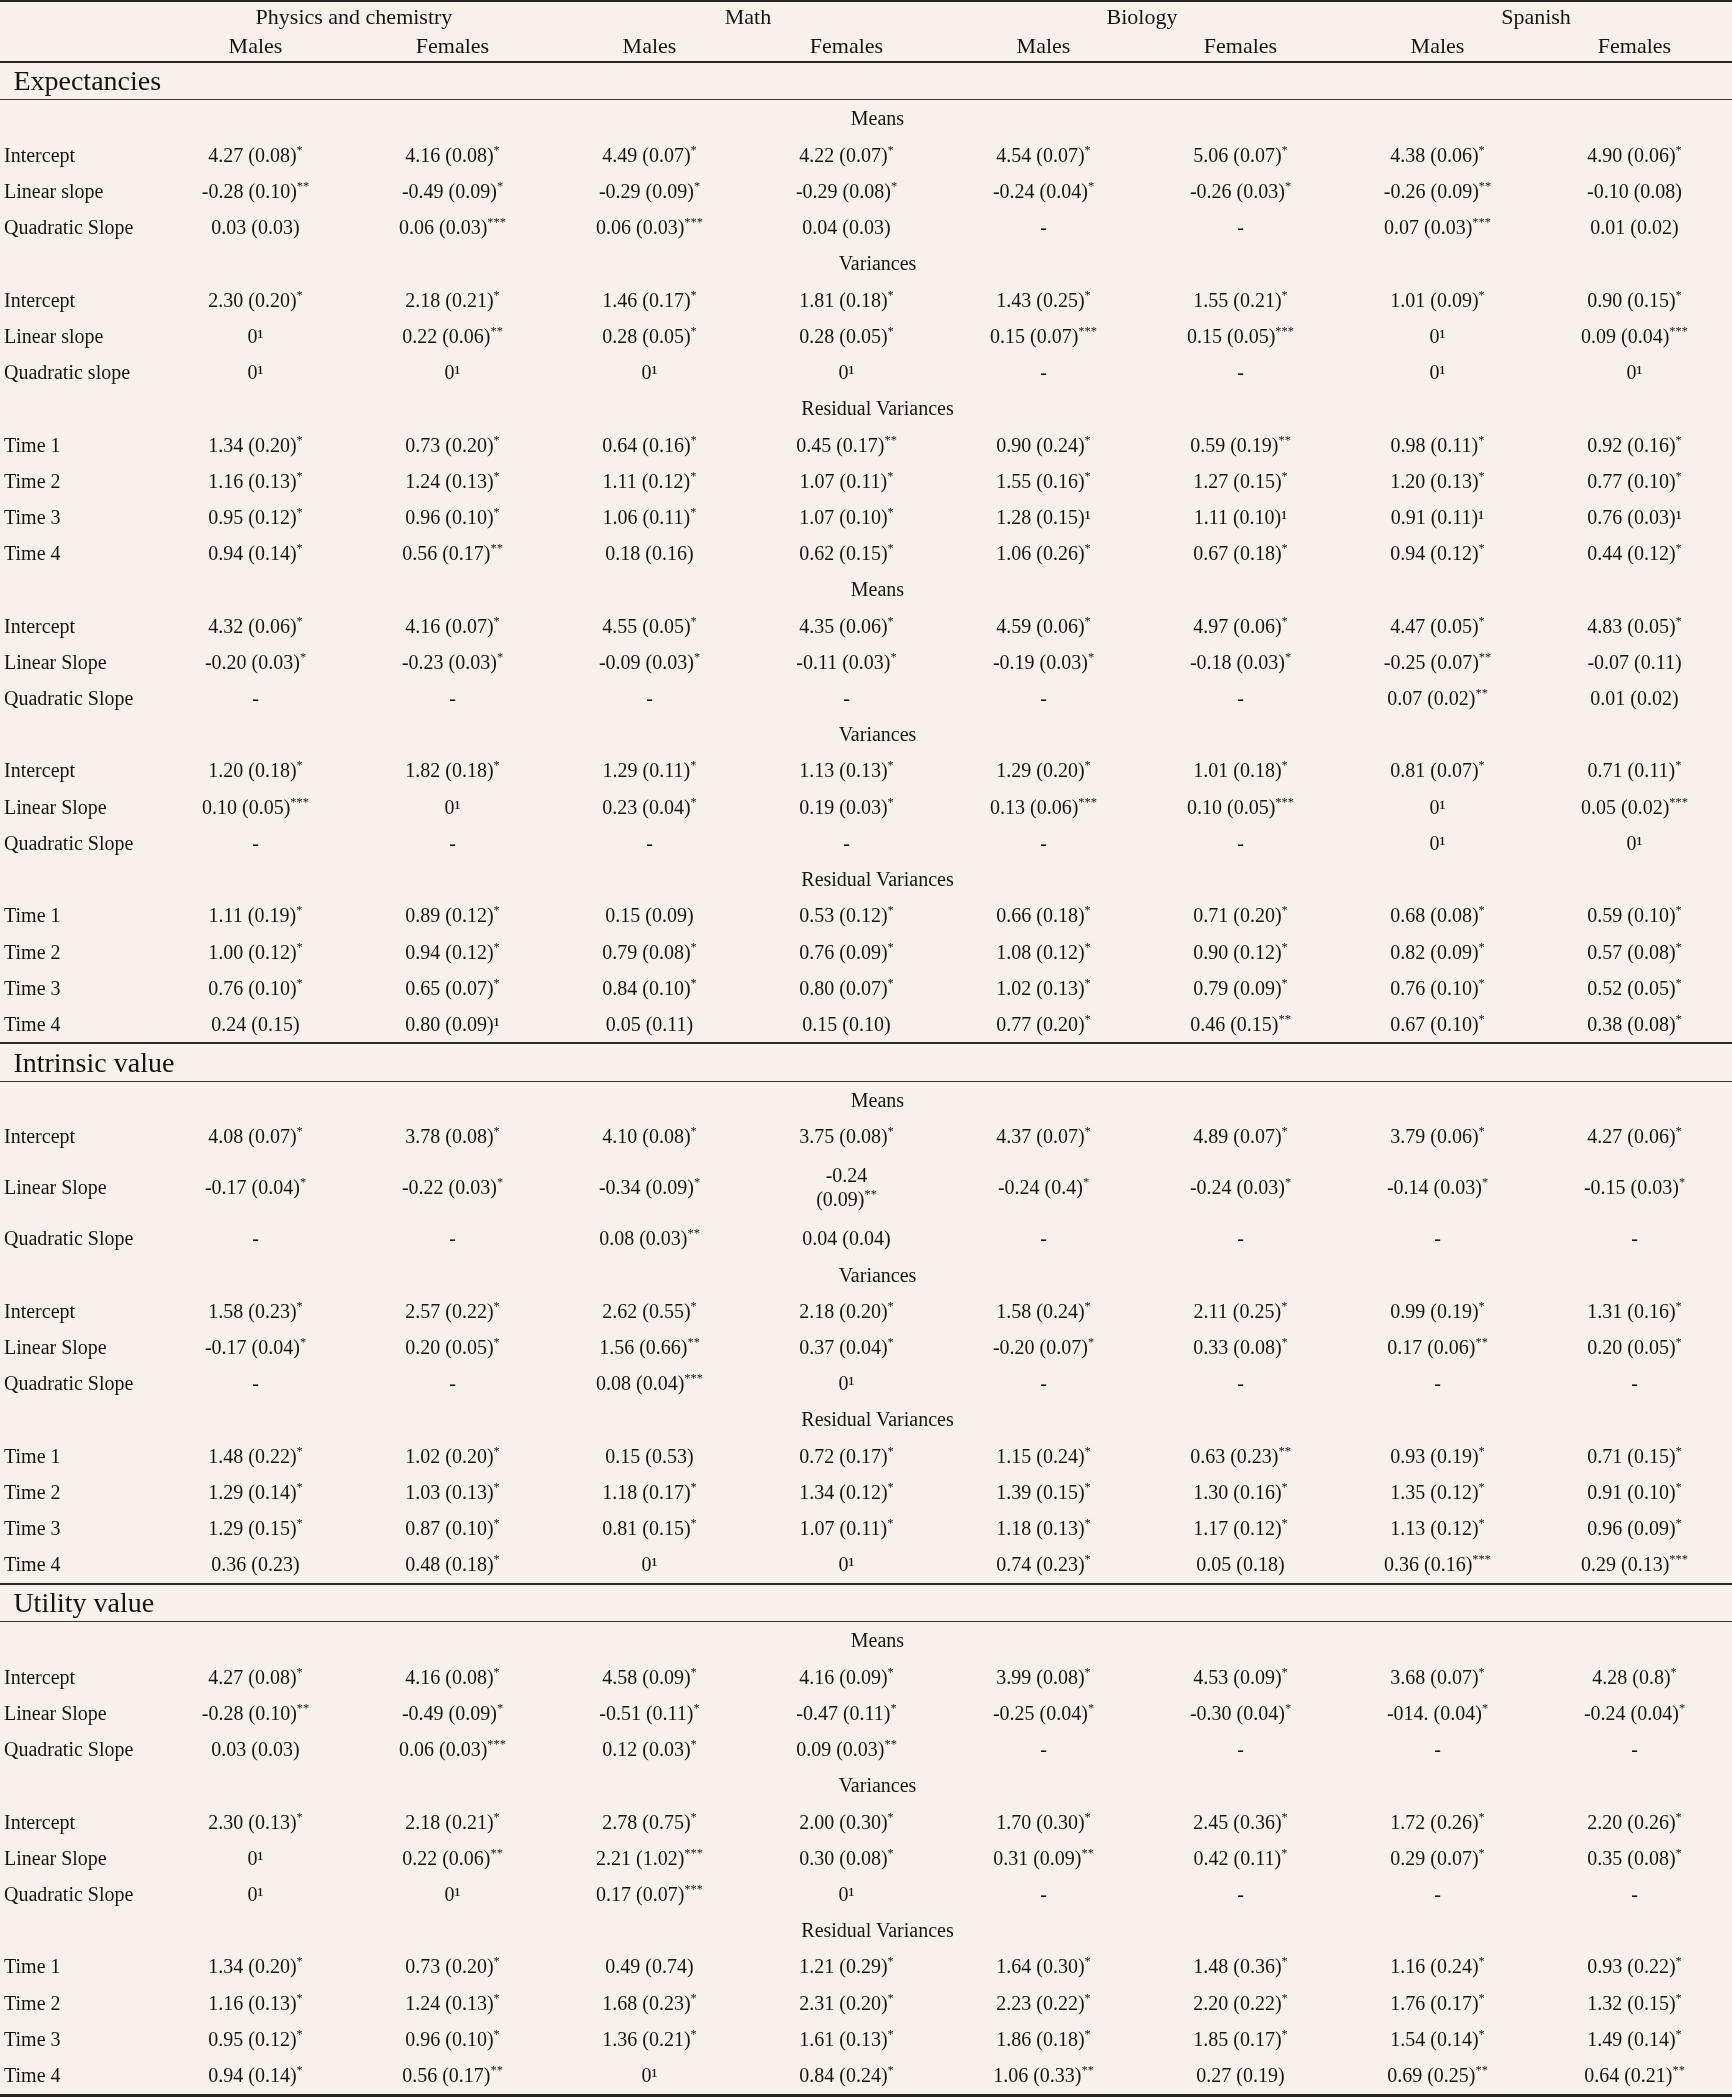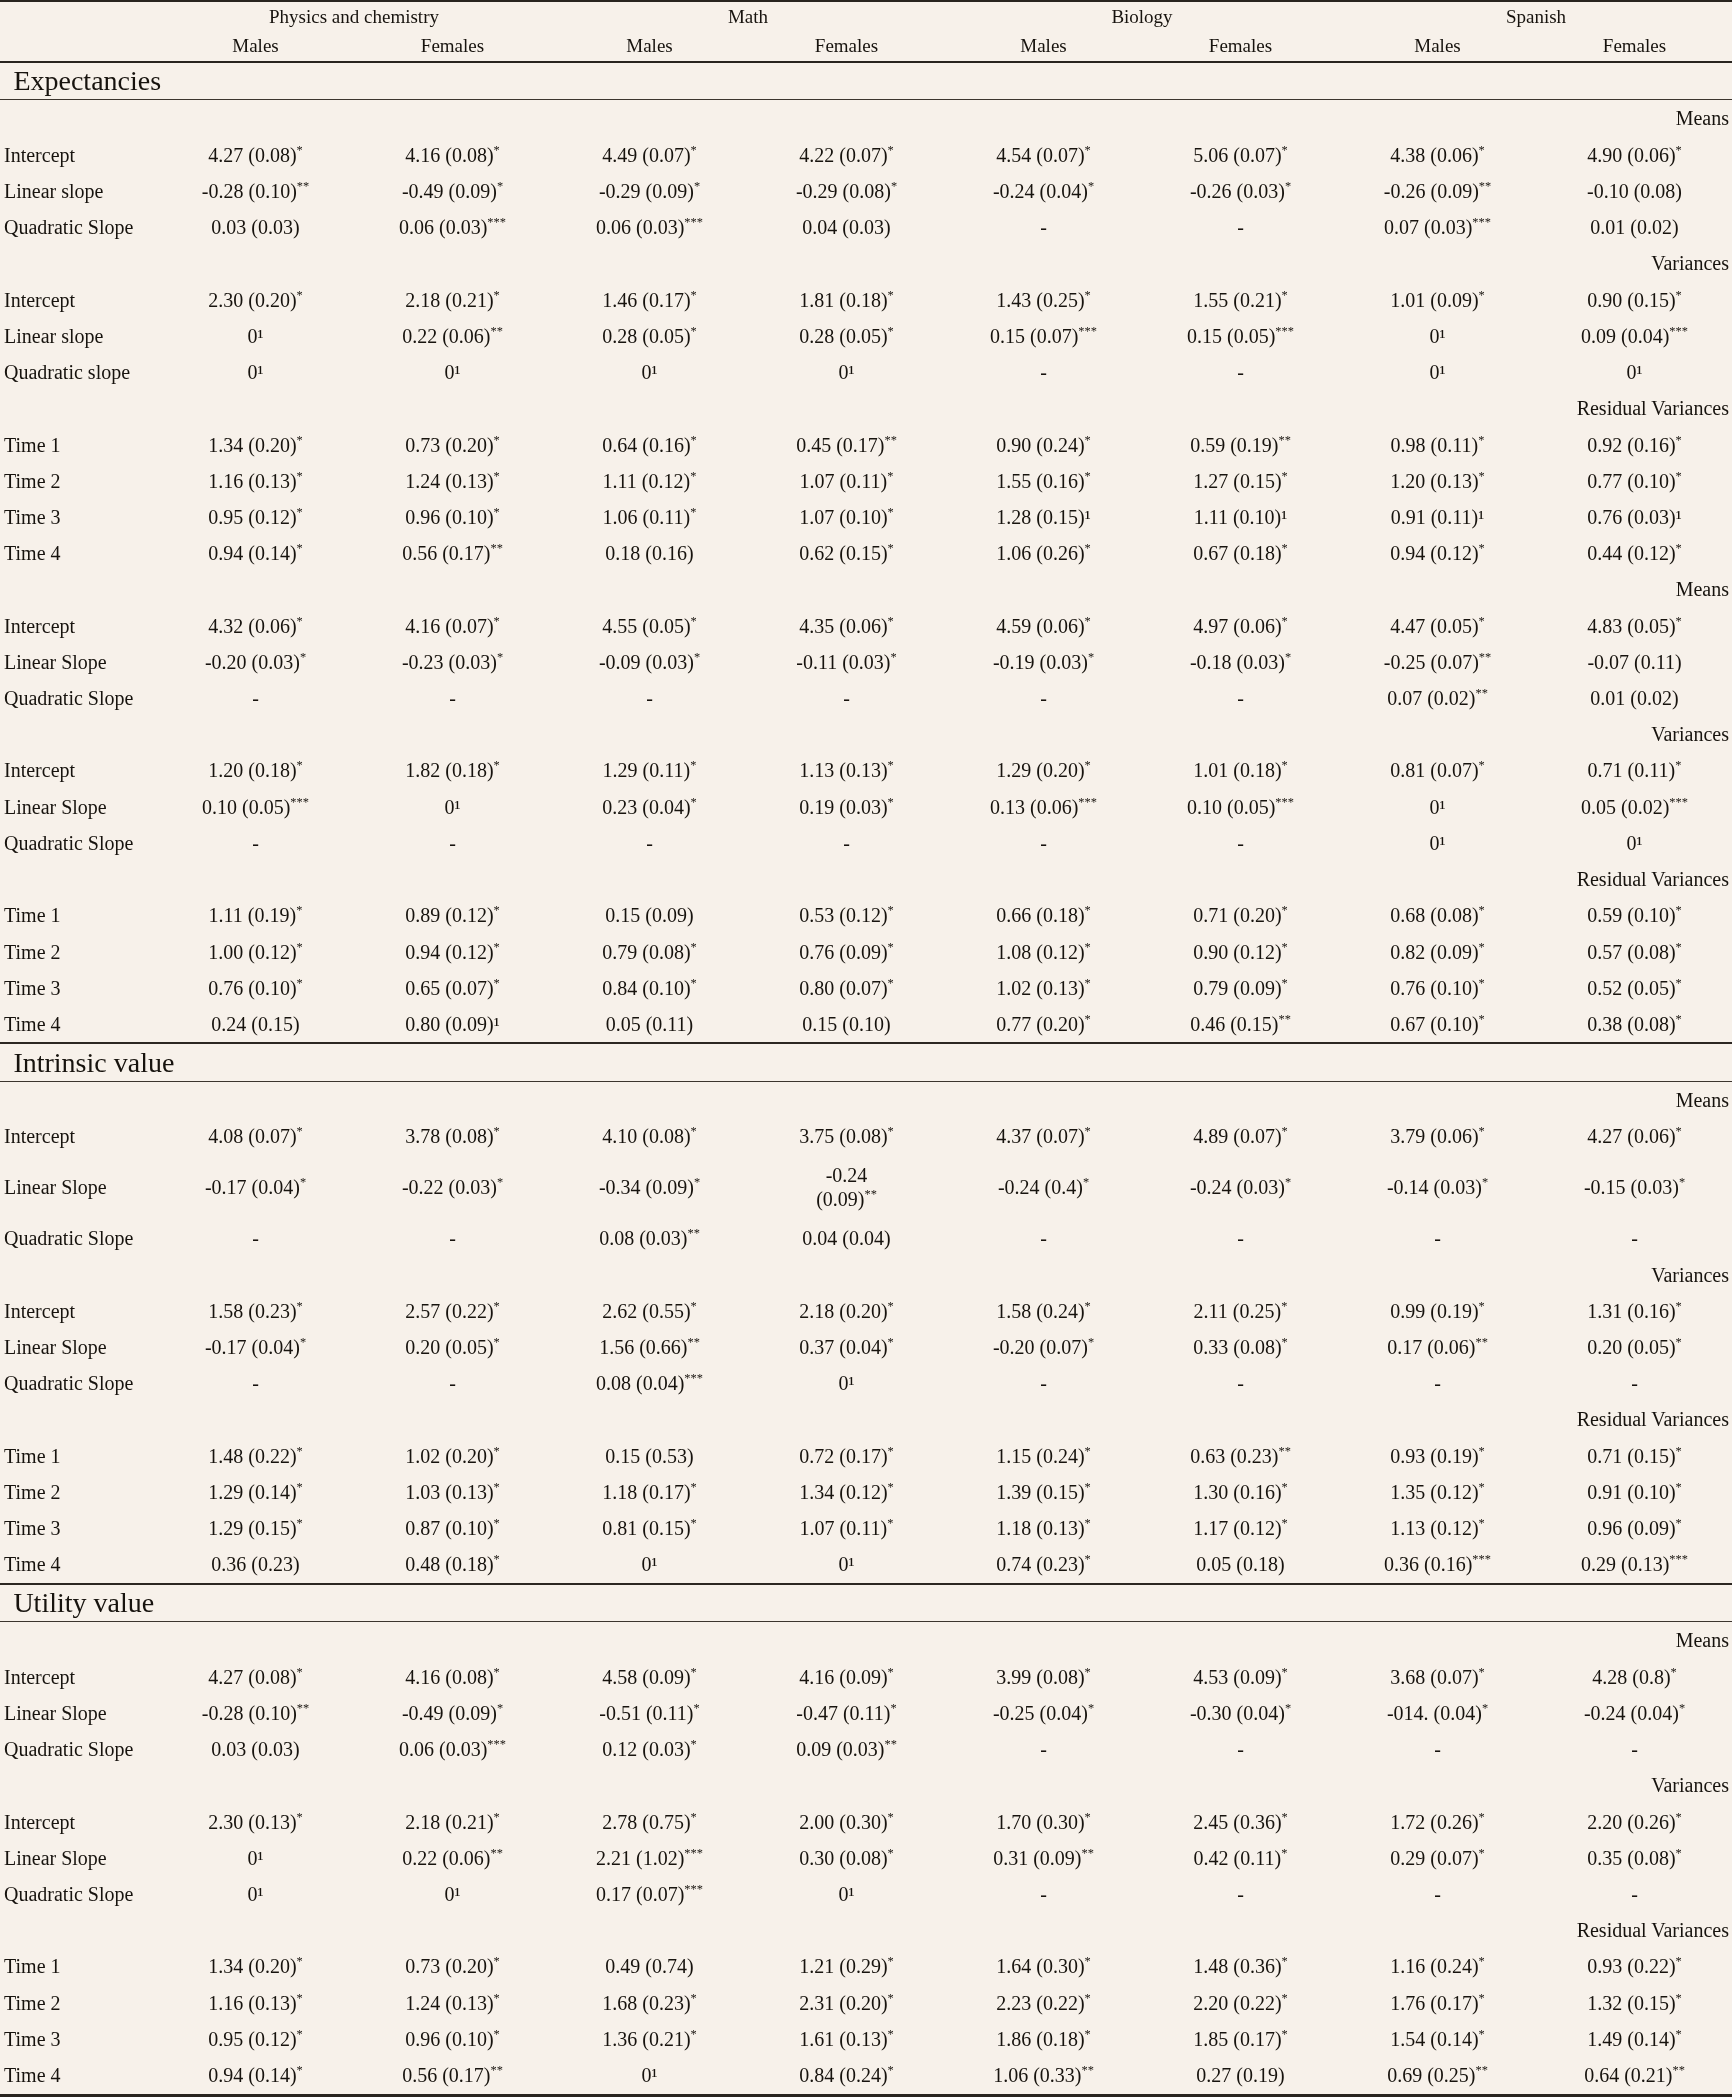--- a/index.html
+++ b/index.html
@@ -18,25 +18,25 @@
     border-bottom:3.3px solid #29241f;
     background:#f7f1ea;
   }
   th,td{
     font-weight:normal;
     font-size:20px;
     line-height:24px;
     padding:2.7px 4px;
     vertical-align:middle;
   }
-  thead th{font-size:19px;}
+  thead th{font-size:22px;}
   thead tr.subcols th{border-bottom:2.7px solid #29241f;}
   td.val{text-align:center;white-space:pre-line;}
   td.lbl{text-align:left;}
-  tr.subhead td{text-align:right;padding-left:26px;}
+  tr.subhead td{text-align:center;padding-left:26px;}
   tr.sec td{
     text-align:left;padding-left:13.4px;
     font-size:28px;
     border-top:2px solid #2c2722;
     border-bottom:1.3px solid #3c352e;
   }
   tr.sec.first td{border-top:none;}
   sup{font-size:0.62em;line-height:0;}
 </style>
 </head>

